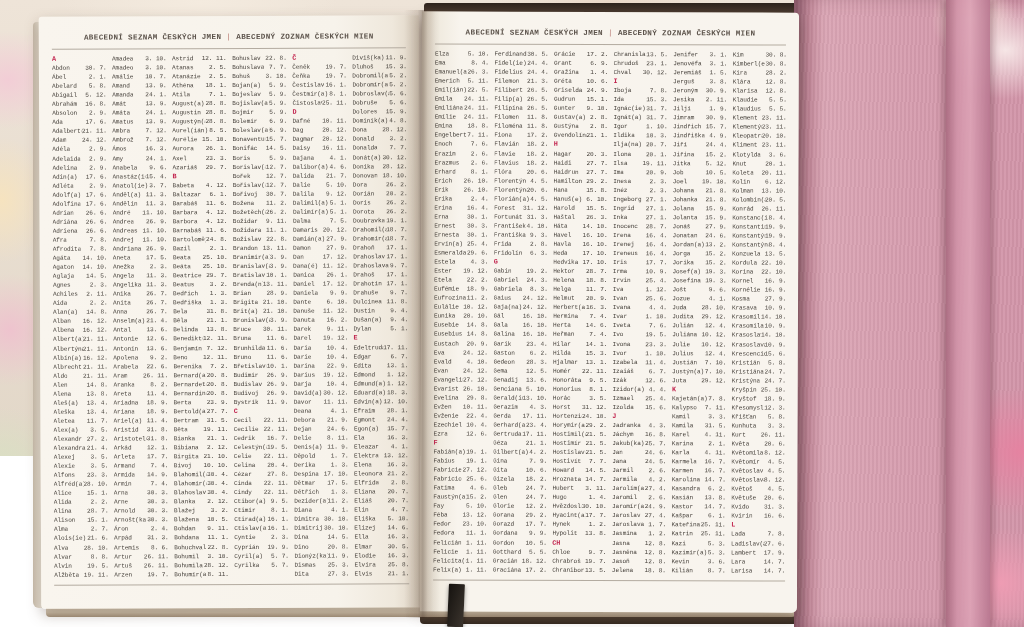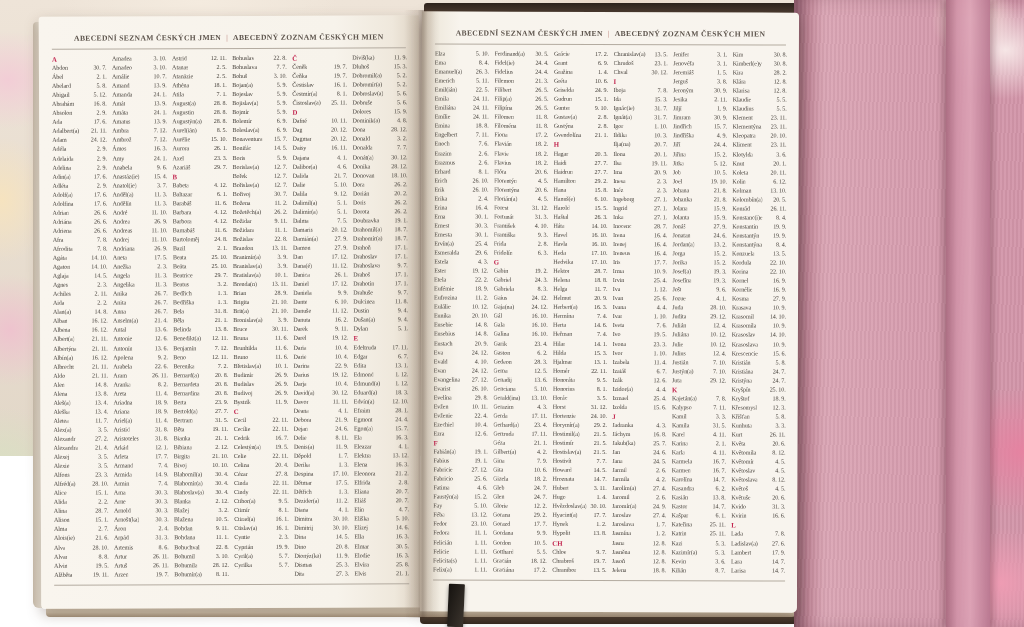--- a/index.html
+++ b/index.html
@@ -1,16 +1,16 @@
 <!DOCTYPE html>
 <html><head>
 <meta charset="utf-8">
 <style>
   html,body{margin:0;padding:0;width:1024px;height:627px;overflow:hidden;}
-  .scene{position:relative;width:1024px;height:456px;font-family:Liberation Serif, serif;background:#404040;}
+  .scene{position:relative;width:1024px;height:456px;font-family:Liberation Mono, monospace;background:#404040;}
   
   .bg{position:absolute;inset:0;background:
     radial-gradient(90px 70px at 8px 80px,#f2cdd6 0%,rgba(242,205,214,0) 70%),
     radial-gradient(70px 90px at 2px 200px,#f6e3bf 0%,rgba(246,227,191,0) 70%),
     radial-gradient(80px 80px at 10px 330px,#eec3ce 0%,rgba(238,195,206,0) 70%),
     radial-gradient(90px 90px at 2px 470px,#d9e0c3 0%,rgba(217,224,195,0) 70%),
     radial-gradient(110px 60px at 30px 595px,#f3d9c9 0%,rgba(243,217,201,0) 70%),
     radial-gradient(200px 45px at 200px 2px,#f4ebdf 0%,rgba(244,235,223,0) 70%),
     radial-gradient(170px 50px at 610px 2px,#e9d8c8 0%,rgba(232,215,199,0) 70%),
     linear-gradient(#eee4d8,#e2d7c8);}

